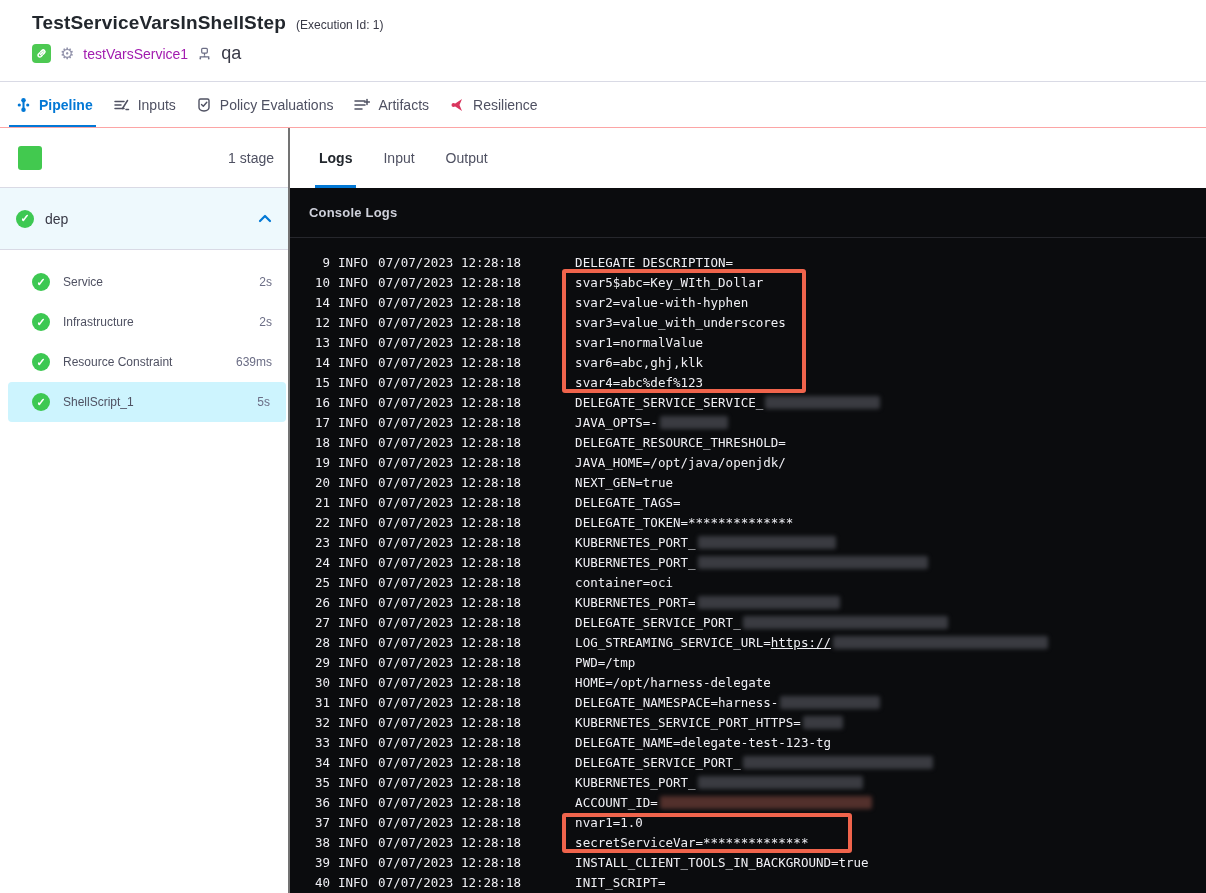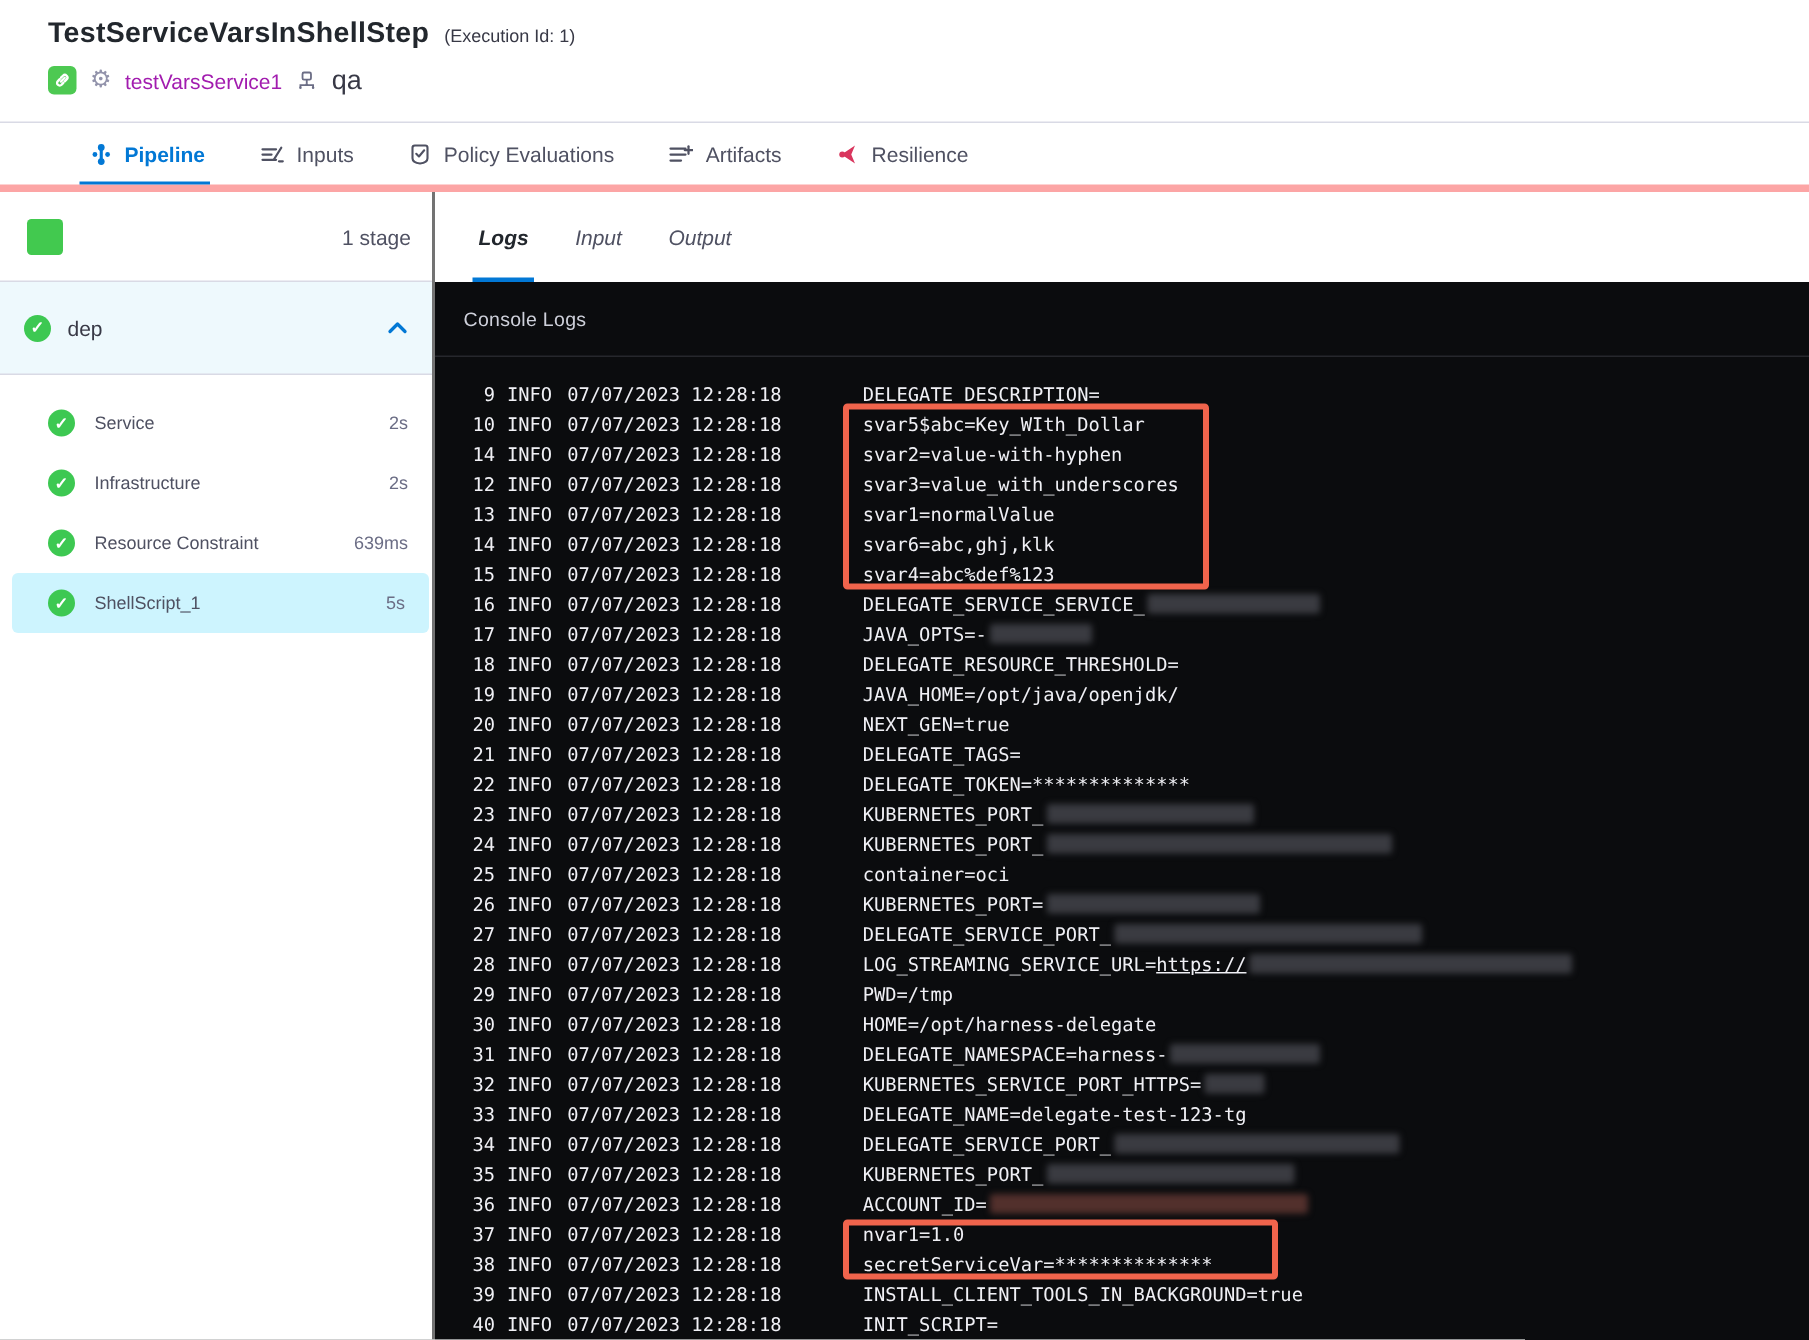--- a/index.html
+++ b/index.html
@@ -15,22 +15,22 @@
   .exec-id { font-size:12px; color:#383946; }
   .meta-row { display:flex; align-items:center; gap:9px; margin-top:9px; }
   .status-chip { width:19px; height:19px; border-radius:4px; background:#4dc952;
     display:flex; align-items:center; justify-content:center; }
   .gear { font-size:16px; color:#9293ab; line-height:1; }
   .svc-name { font-size:14px; color:#a21caf; }
   .env-name { font-size:18px; color:#383946; }
   .icon-wrap { display:inline-flex; align-items:center; justify-content:center; }
 
   
-  .tabbar { height:46px; border-bottom:5px solid #fca5a5; display:flex; align-items:stretch;
-    padding-left:60px; gap:36px; flex:0 0 auto; }
+  .tabbar { height:46px; border-bottom:1px solid #fca5a5; display:flex; align-items:stretch;
+    padding-left:16px; gap:20px; flex:0 0 auto; }
   .tab { display:flex; align-items:center; gap:8px; font-size:14px; color:#4f5162;
     position:relative; cursor:pointer; }
   .tab.active { color:#0278d5; font-weight:700; }
   .tab.active::after { content:""; position:absolute; left:-7px; right:-3px; bottom:0;
     height:2px; background:#0278d5; }
 
   
   .main { flex:1; display:flex; min-height:0; }
 
   
@@ -48,31 +48,31 @@
   .steps { padding-top:12px; }
   .step { height:40px; display:flex; align-items:center; gap:13px; padding:0 16px 0 32px;
     cursor:pointer; }
   .step.selected { background:#cdf4fe; border-radius:4px; margin:0 2px 0 8px; padding-left:24px; }
   .step-label { font-size:12px; color:#4f5162;text-align:center; }
   .step-duration { margin-left:auto; font-size:12px; color:#6b6d85; }
 
   
   .right { flex:1; display:flex; flex-direction:column; min-width:0; }
   .console-tabs { height:60px; background:#fff; display:flex; align-items:stretch;
-    padding-left:29px; gap:31px; flex:0 0 auto;font-style:italic; }
+    padding-left:29px; gap:31px; flex:0 0 auto; }
   .ctab { display:flex; align-items:center; font-size:14px; color:#4f5162; position:relative;
     cursor:pointer; }
   .ctab.active { color:#22272d; font-weight:700; }
   .ctab.active::after { content:""; position:absolute; left:-4px; right:-4px; bottom:0;
     height:3px; background:#0278d5; }
 
   .console { flex:1; background:#0b0c0e; position:relative; min-height:0; overflow:hidden; }
   .console-header { height:50px; display:flex; align-items:center; padding-left:19px;
     border-bottom:1px solid #26272c; }
-  .console-title { font-size:13px; font-weight:400; color:#ced0da; letter-spacing:.2px; }
+  .console-title { font-size:13px; font-weight:700; color:#ced0da; letter-spacing:.2px; }
 
   .log-area { padding-top:14px; font-family:"DejaVu Sans Mono",monospace; font-size:12.5px;
     color:#f0f0f5; }
   .log-line { height:20px; display:flex; align-items:center; white-space:pre; }
   .ln  { width:40px; text-align:right; flex:0 0 40px; }
   .lv  { margin-left:8px; }
   .ts  { margin-left:10px; }
   .msg { margin-left:54px; display:flex; align-items:center; }
   .redact { display:inline-block; height:13px; background:#3a3b41; border-radius:2px;
     filter:blur(2px); margin-left:2px; }

